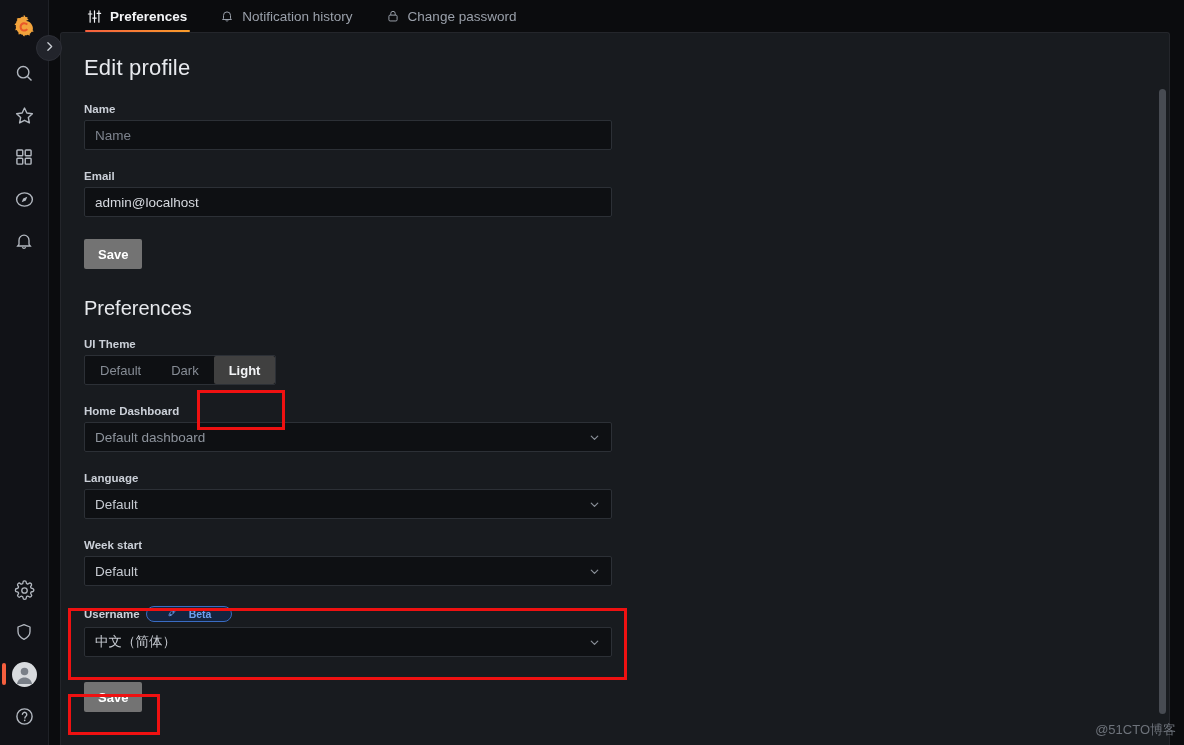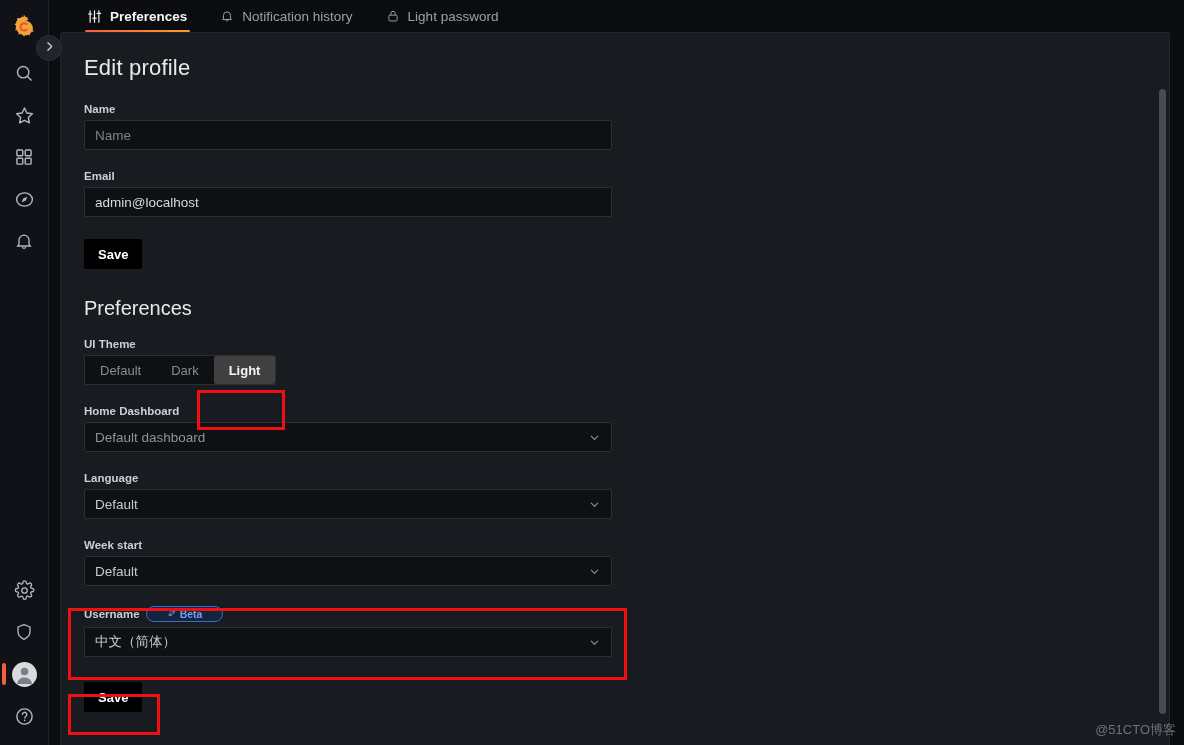--- a/index.html
+++ b/index.html
@@ -97,21 +97,21 @@
     color: #d6d9df; font-size: 13.5px; font-family: "Liberation Sans", sans-serif;
     padding: 0 10px; display: flex; align-items: center;
   }
   .text-input.placeholder { color: #7d838d; }
   .select-box { justify-content: space-between; cursor: pointer; gap: 32px; }
   .select-val { color: #c6cad1; font-size: 13.5px; }
   .select-val.muted { color: #8e949d; }
   .chev { color: #8a9099; display: flex; align-items: center; }
 
   .btn-save {
-    background: #000000; color: #ffffff;
+    background: #737373; color: #ffffff;
     font-size: 13px; font-weight: bold; font-family: "Liberation Sans", sans-serif;
     border: none; border-radius: 2px; height: 30px; padding: 0 14px;
     cursor: pointer; display: inline-flex; align-items: center;
   }
   #save-profile-wrap { margin: 22px 0 28px 0; }
 
   
   .radio-group {
     display: inline-flex; height: 30px;
     background: #0e1013; border: 1px solid #2c3036; border-radius: 2px;
@@ -121,21 +121,21 @@
     display: flex; align-items: center; justify-content: center;
     height: 28px; padding: 0 15px; font-size: 13px; color: #868c95; cursor: pointer;
   }
   .radio-opt.selected {
     background: #404040; color: #f3f4f6; font-weight: bold;
     border-radius: 2px;
   }
 
   
   .beta-badge {
-    display: inline-flex; align-items: center; gap: 3px;
+    display: inline-flex; align-items: center; gap: 12px;
     height: 16px; padding: 0 20px;
     background: #14243f; border: 1px solid #3a6cc4; border-radius: 8px;
     color: #6e9fef; font-size: 10.5px; font-weight: bold;
   }
 
   
   .annot { position: absolute; border: 3px solid #ee1111; pointer-events: none; z-index: 30; }
 
   #scrollbar {
     position: absolute; right: 3px; top: 56px; width: 7px; height: 625px;
@@ -283,21 +283,21 @@
       <span>Notification history</span>
     </div>
 
     <div class="tab">
       <span class="tab-ico">
         <svg width="14" height="14" viewBox="0 0 24 24" fill="none" stroke="currentColor" stroke-width="1.7">
           <rect x="5" y="10.5" width="14" height="10" rx="2"></rect>
           <path d="M8.2 10.5V7.8a3.8 3.8 0 017.6 0v2.7"></path>
         </svg>
       </span>
-      <span>Light password</span>
+      <span>Change password</span>
     </div>
   </div>
 
   <div id="panel">
     <div id="content">
 
       <h1 class="page-title">Edit profile</h1>
 
       <div class="field">
         <div class="field-label">Name</div>

